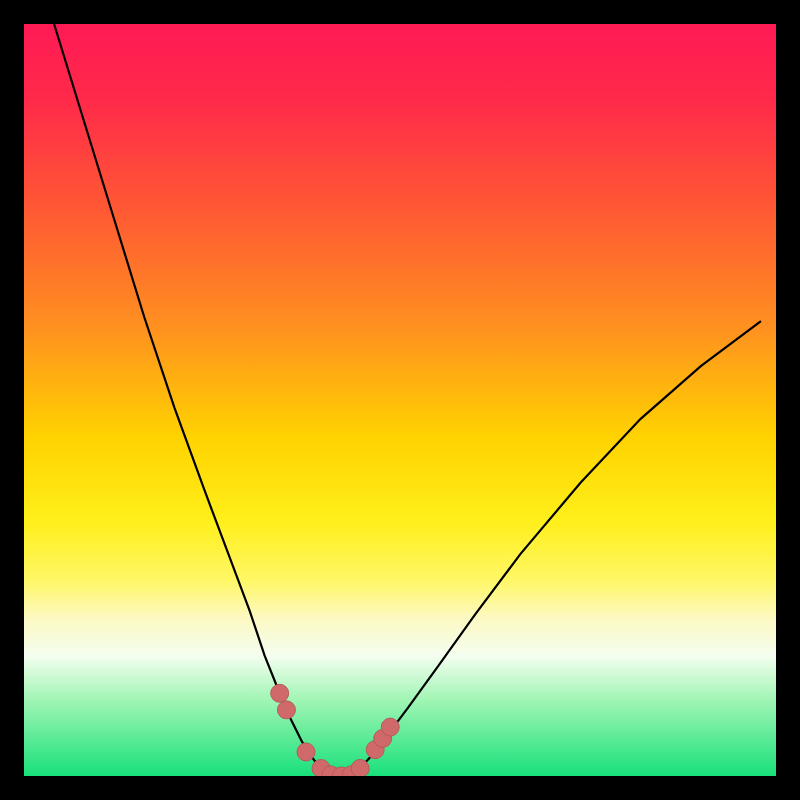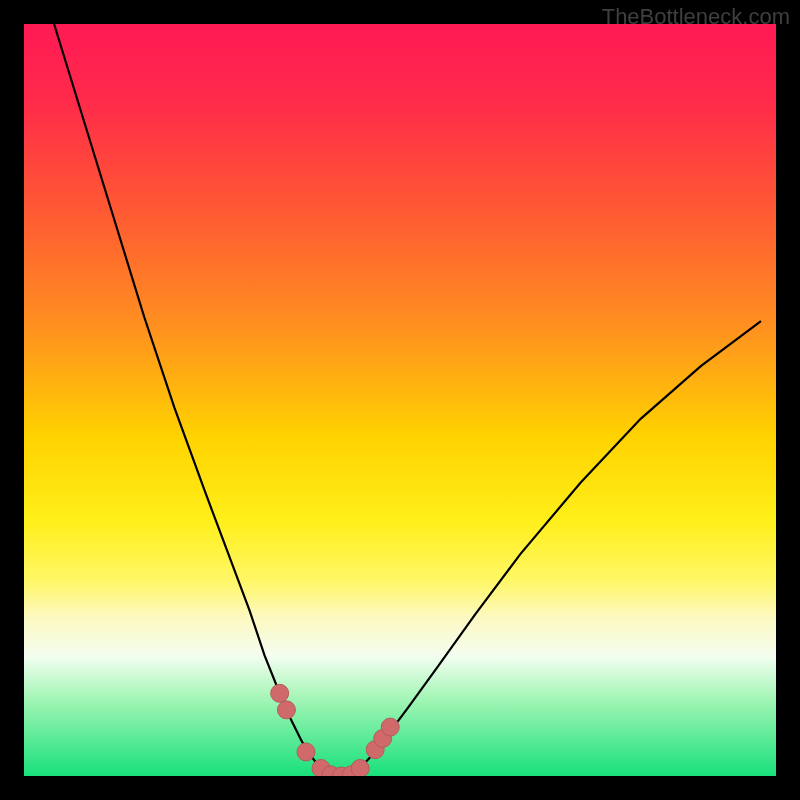--- a/index.html
+++ b/index.html
@@ -71,14 +71,13 @@
           <circle cx="306.82" cy="750.87" r="9" fill="#d06a6a" stroke="#b55a5c" stroke-width="1"></circle>
           <circle cx="317.34" cy="752.00" r="9" fill="#d06a6a" stroke="#b55a5c" stroke-width="1"></circle>
           <circle cx="327.12" cy="750.87" r="9" fill="#d06a6a" stroke="#b55a5c" stroke-width="1"></circle>
           <circle cx="336.14" cy="744.48" r="9" fill="#d06a6a" stroke="#b55a5c" stroke-width="1"></circle>
           <circle cx="351.18" cy="725.68" r="9" fill="#d06a6a" stroke="#b55a5c" stroke-width="1"></circle>
           <circle cx="358.70" cy="714.40" r="9" fill="#d06a6a" stroke="#b55a5c" stroke-width="1"></circle>
           <circle cx="366.22" cy="703.12" r="9" fill="#d06a6a" stroke="#b55a5c" stroke-width="1"></circle>
         </g>
     </svg>
   </div>
-  <div class="watermark">TheBottleneck.com</div>
 </div>
 
 </body></html>

